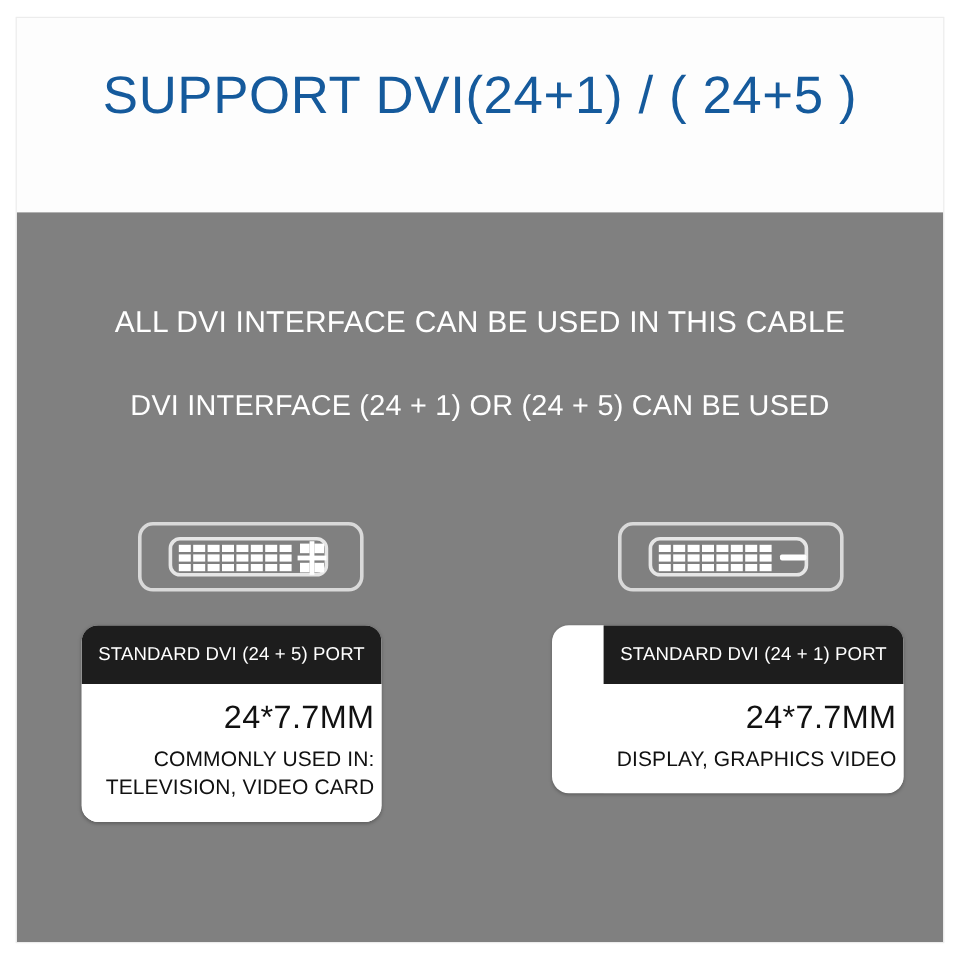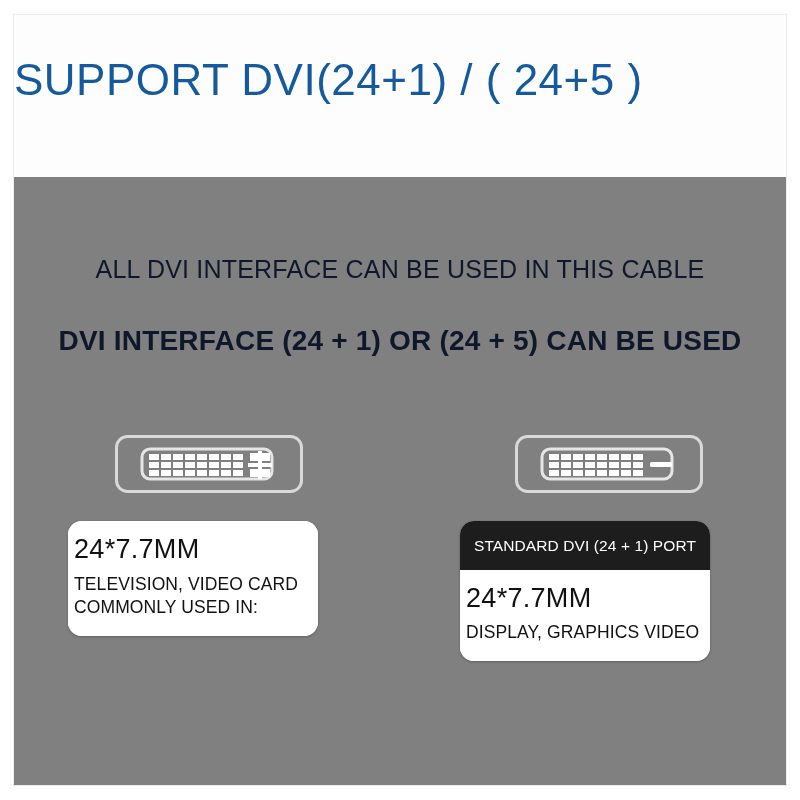--- a/index.html
+++ b/index.html
@@ -44,21 +44,21 @@
     top: 0;
     width: 772px;
     height: 162px;
     background: #fdfdfd;
   }
   #title {
     position: absolute;
     left: 0;
     top: 40px;
     width: 772px;
-    text-align: left;
+    text-align: center;
     color: #155a9c;
     font-size: 44px;
     font-weight: 400;
     letter-spacing: 0.5px;
     white-space: nowrap;
     font-family: "Liberation Sans", sans-serif;
   }
 
   
   #gray-band {
@@ -73,30 +73,29 @@
   .headline {
     position: absolute;
     left: 0;
     width: 772px;
     text-align: center;
     white-space: nowrap;
     font-weight: 400;
   }
   #line-white {
     top: 78px;
-    color: #0f172a;
+    color: #ffffff;
     font-size: 25px;
     letter-spacing: 0.2px;
   }
   #line-blue {
     top: 148px;
-    color: #0f172a;
-    font-size: 28px;
+    color: #ffffff;
+    font-size: 24px;
     letter-spacing: 0.2px;
-    font-weight: bold;
   }
 
   
   .connector {
     position: absolute;
     top: 256px;
     width: 190px;
     height: 62px;
   }
   #connector-left  { left: 100px; }
@@ -106,36 +105,36 @@
   .card {
     position: absolute;
     top: 344px;
     width: 250px;
     border-radius: 14px;
     overflow: hidden;
     background: #ffffff;
     box-shadow: 0 1px 3px rgba(0,0,0,0.25);
   }
   #card-left  { left: 54px; }
-  #card-right { left: 446px; }
+  #card-right { left: 446px; padding-left: 43px; }
 
   .card-header {
     background: #1d1d1d;
     color: #ffffff;
     text-align: center;
     font-size: 15.5px;
     line-height: 1;
     padding: 17px 4px 16px 4px;
     white-space: nowrap;
     letter-spacing: 0.1px;
   }
   .card-body {
     background: #ffffff;
     color: #111111;
-    text-align: left;
+    text-align: right;
     padding: 10px 6px 16px 6px;
   }
   .card-size {
     font-size: 27px;
     line-height: 1.25;
     margin: 2px 0 6px 0;
     letter-spacing: 0.3px;
   }
   .card-use-line {
     font-size: 17.5px;
@@ -244,24 +243,25 @@
             <rect x="119" y="37" width="10" height="6"></rect>
           </g>
 
           <g fill="#ffffff">
             <rect x="136" y="29" width="22" height="5" rx="1.5" ry="1.5"></rect>
           </g>
         </svg>
       </div>
 
       <div class="card" id="card-left">
+        <div class="card-header">STANDARD DVI (24 + 5)  PORT</div>
         <div class="card-body">
           <div class="card-size">24*7.7MM</div>
+          <div class="card-use-line">COMMONLY USED IN:</div>
           <div class="card-use-line">TELEVISION, VIDEO CARD</div>
-          <div class="card-use-line">COMMONLY USED IN:</div>
         </div>
       </div>
 
       <div class="card" id="card-right">
         <div class="card-header">STANDARD DVI (24 + 1)  PORT</div>
         <div class="card-body">
           <div class="card-size">24*7.7MM</div>
           <div class="card-use-line">DISPLAY, GRAPHICS VIDEO</div>
         </div>
       </div>

